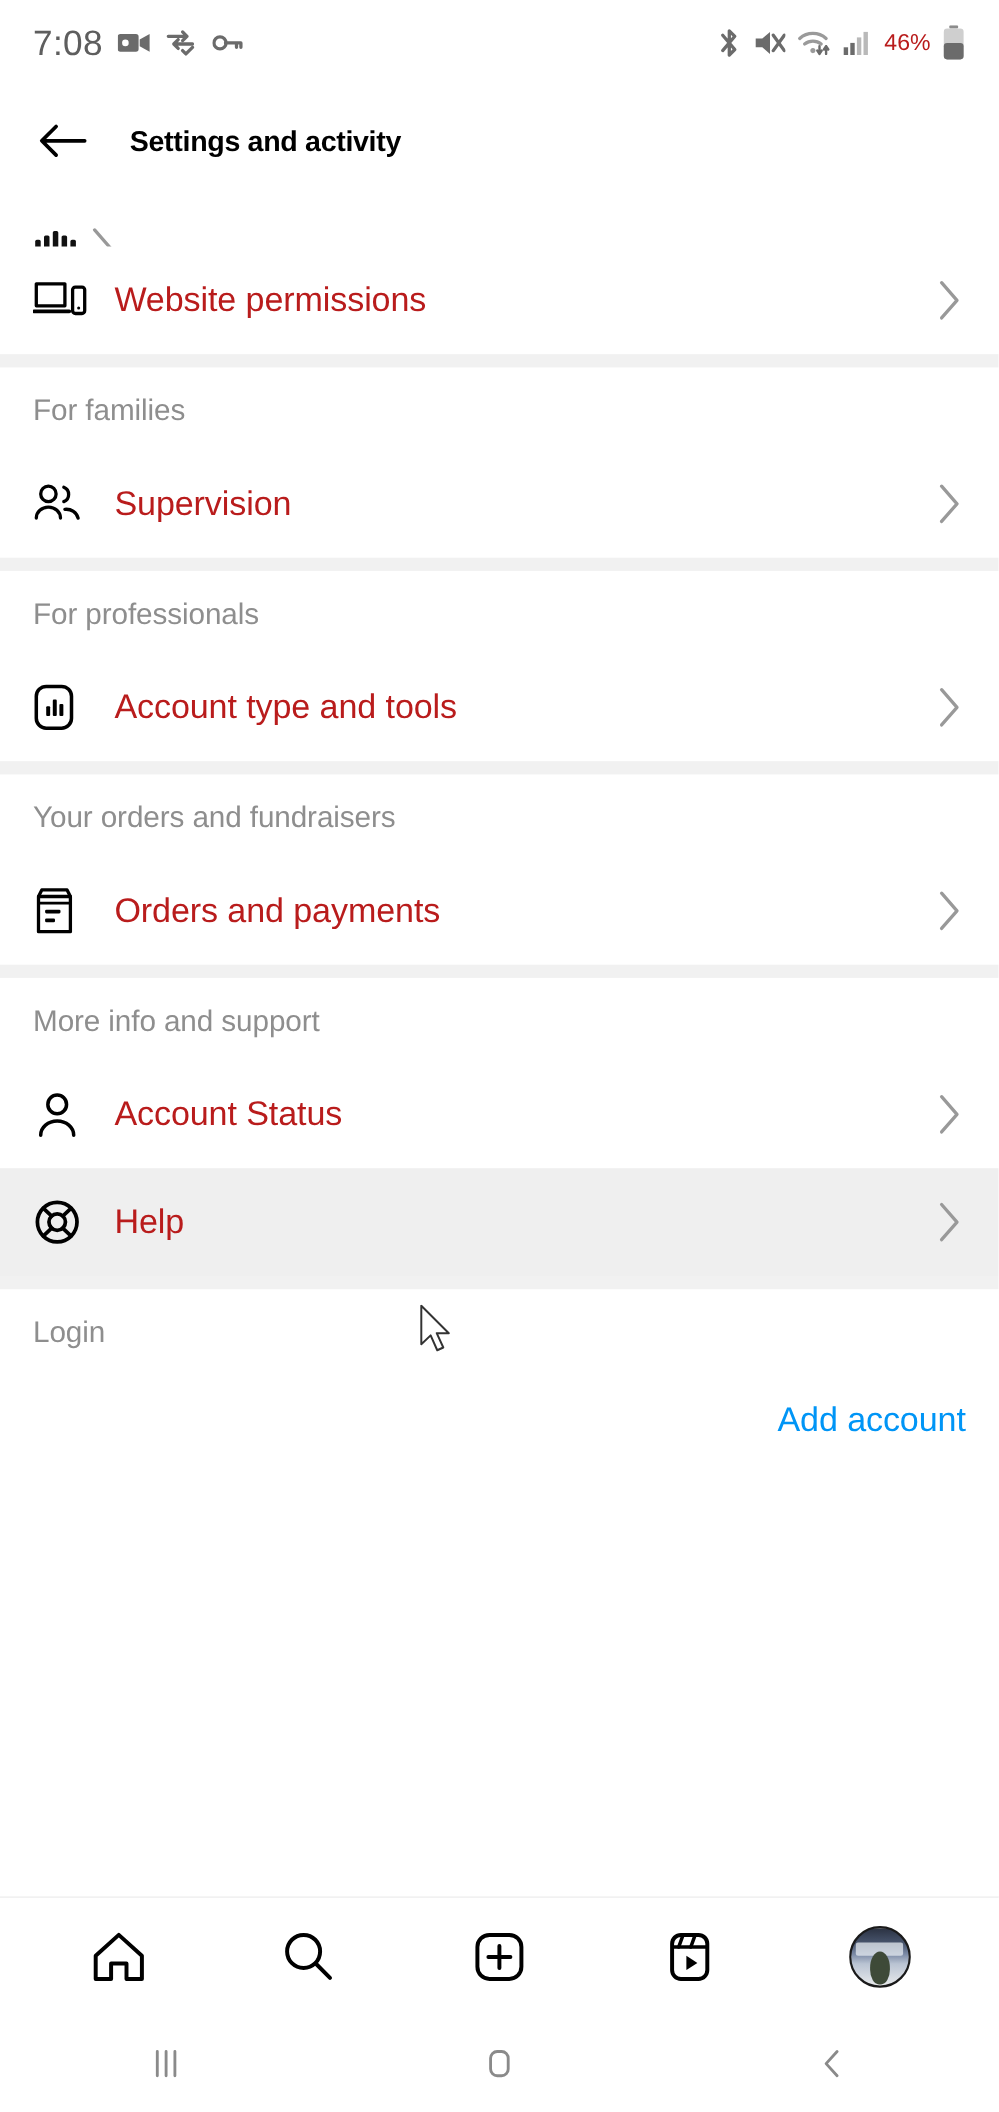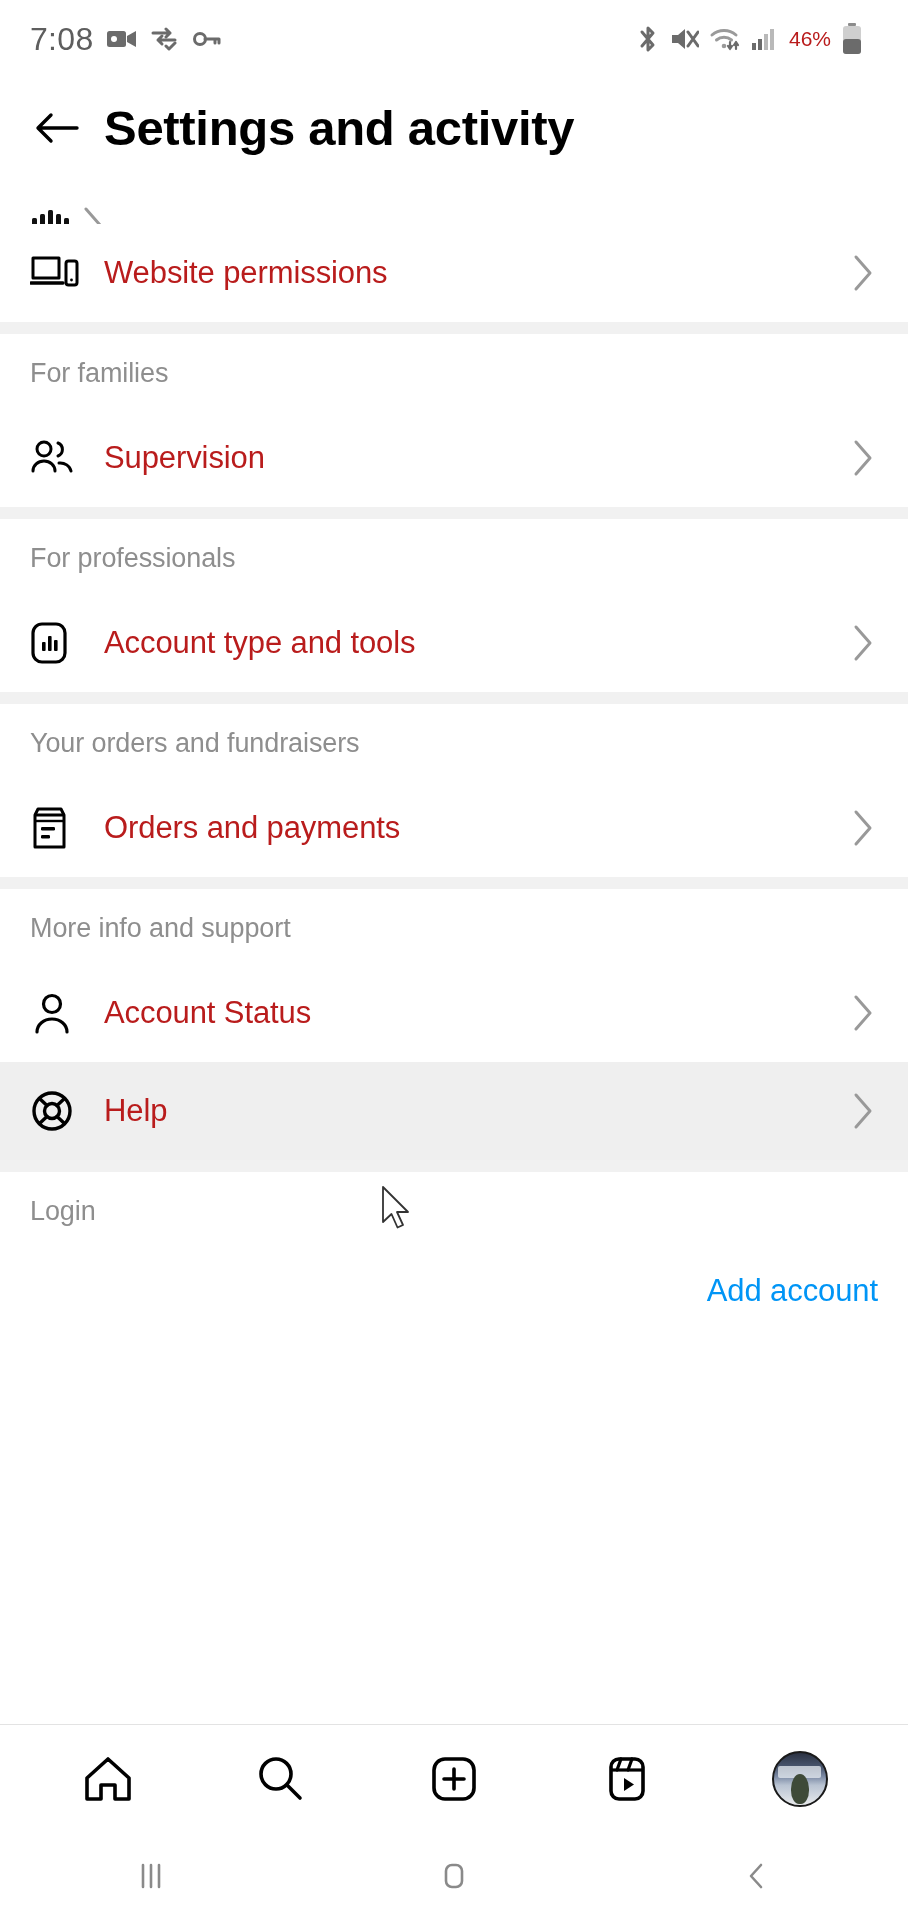--- a/index.html
+++ b/index.html
@@ -8,40 +8,40 @@
     background:#ffffff;
     font-family:"Liberation Sans", sans-serif;
     overflow:hidden;
   }
   #screen { position:relative; width:908px; height:1920px; background:#fff; display:flex; flex-direction:column; }
 
   
   .statusbar {
     height:78px; flex:0 0 78px;
     display:flex; align-items:center;
-    padding:0 45px 0 30px;
+    padding:0 30px 0 30px;
     color:#6b6b6b;
   }
   .sb-left { display:flex; align-items:center; gap:14px; }
   .sb-time { font-size:32px; font-weight:400; color:#5e5e5e; letter-spacing:0.3px; }
   .sb-right { margin-left:auto; display:flex; align-items:center; gap:10px; }
   .sb-batt-text { font-size:21px; color:#b91c1c; margin-left:2px; }
   .ico { display:inline-flex; align-items:center; justify-content:center; }
 
   
   .header {
     height:100px; flex:0 0 100px;
     display:flex; align-items:center;
     padding:0 28px;
     background:#fff;
   }
   .back-btn { width:58px; height:58px; display:flex; align-items:center; justify-content:center; cursor:pointer; }
   .header-title {
-    font-size:49px; font-weight:700; color:#000;
-    margin-left:18px; letter-spacing:-0.3px;
+    font-size:26px; font-weight:700; color:#000;
+    margin-left:32px; letter-spacing:-0.3px;
   }
 
   
   .list { flex:1 1 auto; overflow:hidden; position:relative; background:#fff; }
 
   .row {
     height:98px;
     display:flex; align-items:center;
     padding:0 30px;
     background:#fff;

